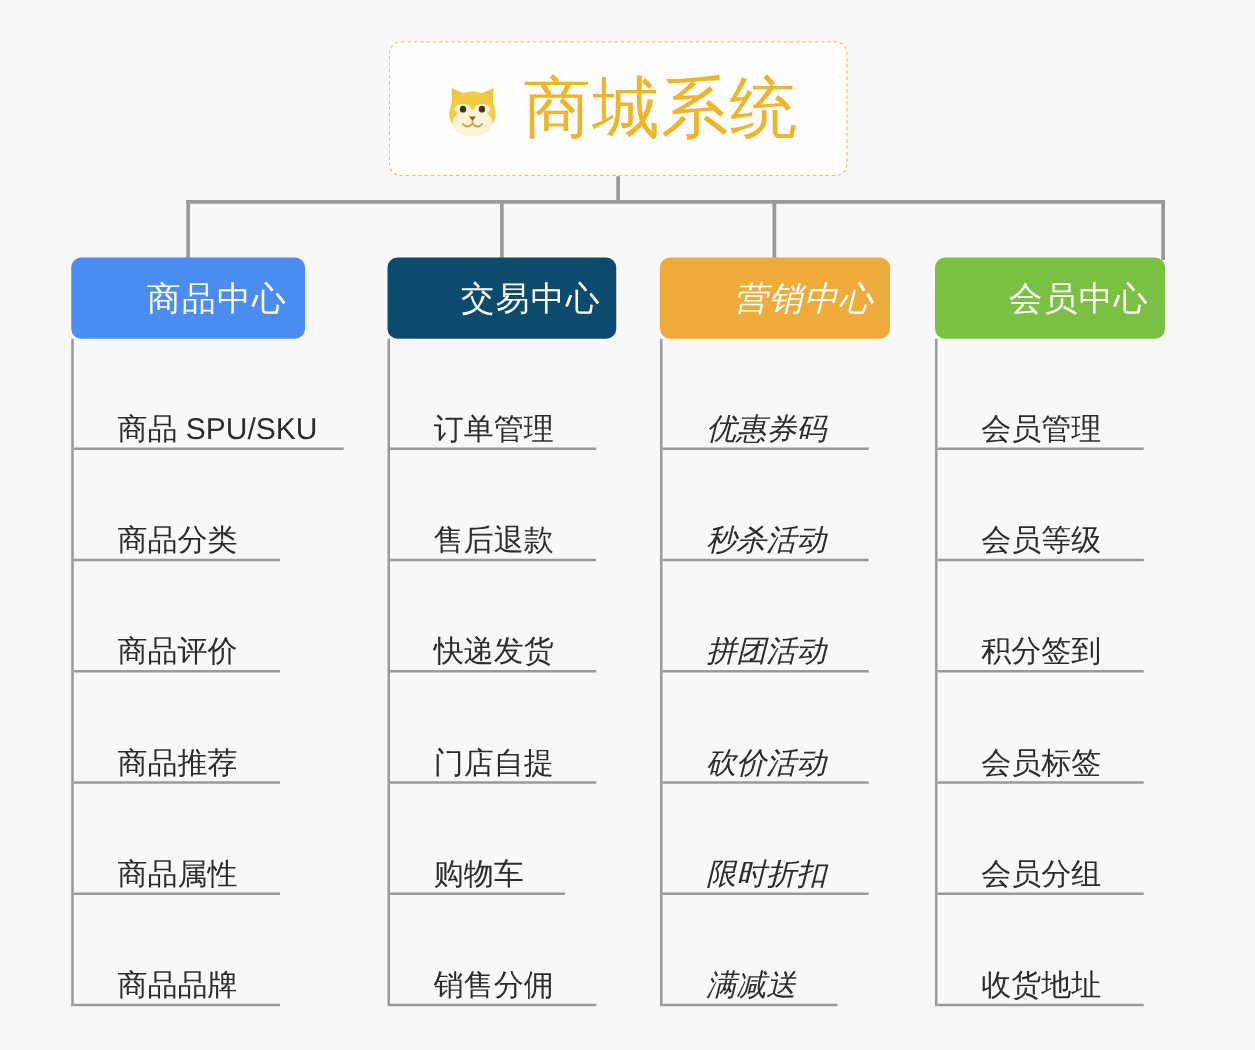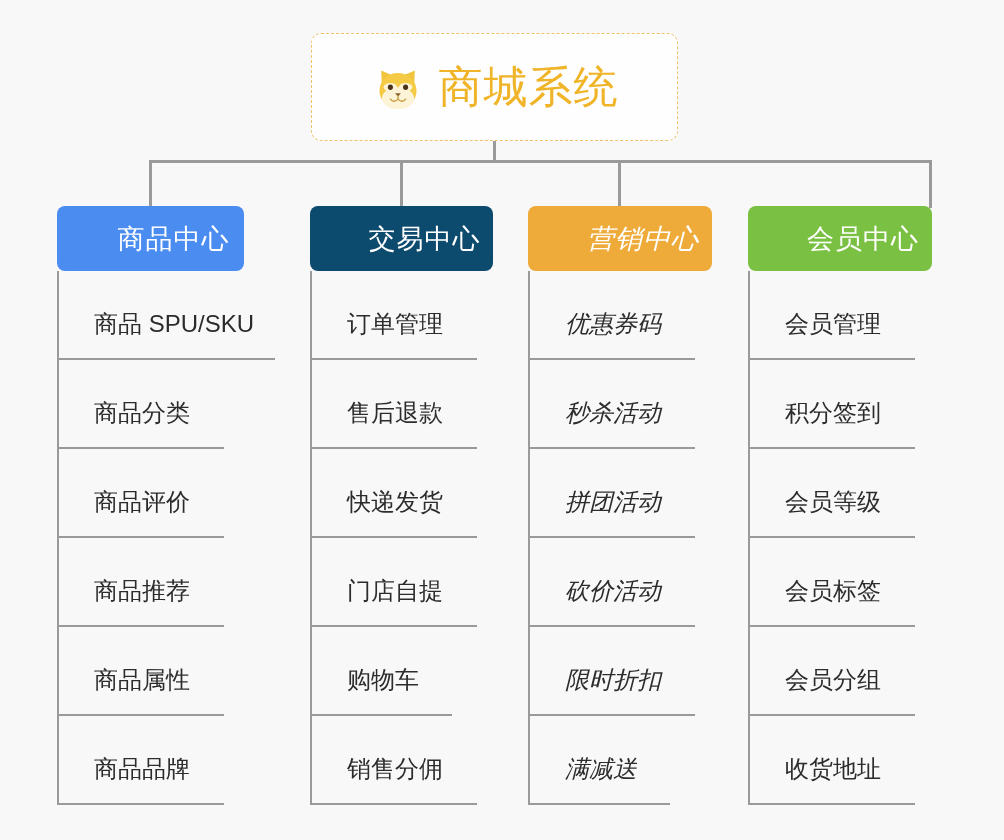--- a/index.html
+++ b/index.html
@@ -37,21 +37,21 @@
     gap: 14px;
   }
   .root-emoji {
     width: 54px;
     height: 54px;
     flex: 0 0 auto;
     position: relative;
     top: 2px;
   }
   .root-title {
-    font-size: 44px;
+    font-size: 54px;
     line-height: 1;
     color: #f0b429;
     letter-spacing: 1px;
     white-space: nowrap;
   }
 
   
   .conn {
     position: absolute;
     background: #9a9a9a;
@@ -112,21 +112,21 @@
     bottom: 0;
     height: 2px;
     background: #9a9a9a;
   }
   .leaf-label {
     font-size: 24px;
     color: #2c2c2c;
     line-height: 1.15;
     white-space: nowrap;
     padding-left: 20px;
-    padding-bottom: 22px;
+    padding-bottom: 2px;
     position: relative;
     z-index: 1;
   }
 </style>
 </head>
 <body>
 
 <div id="mindmap">
 
   <div class="root-node">
@@ -259,28 +259,28 @@
       <div class="cat-box" style="background: rgb(122, 193, 67);">
         <span>会员中心</span>
       </div>
       <div class="leaf-list">
         <div class="leaf-item">
           <div class="leaf-underline" style="width: 165px;"></div>
           <span class="leaf-label">会员管理</span>
         </div>
         <div class="leaf-item">
           <div class="leaf-underline" style="width: 165px;"></div>
+          <span class="leaf-label">会员等级</span>
+        </div>
+        <div class="leaf-item">
+          <div class="leaf-underline" style="width: 165px;"></div>
           <span class="leaf-label">积分签到</span>
         </div>
         <div class="leaf-item">
           <div class="leaf-underline" style="width: 165px;"></div>
-          <span class="leaf-label">会员等级</span>
-        </div>
-        <div class="leaf-item">
-          <div class="leaf-underline" style="width: 165px;"></div>
           <span class="leaf-label">会员标签</span>
         </div>
         <div class="leaf-item">
           <div class="leaf-underline" style="width: 165px;"></div>
           <span class="leaf-label">会员分组</span>
         </div>
         <div class="leaf-item">
           <div class="leaf-underline" style="width: 165px;"></div>
           <span class="leaf-label">收货地址</span>
         </div>

